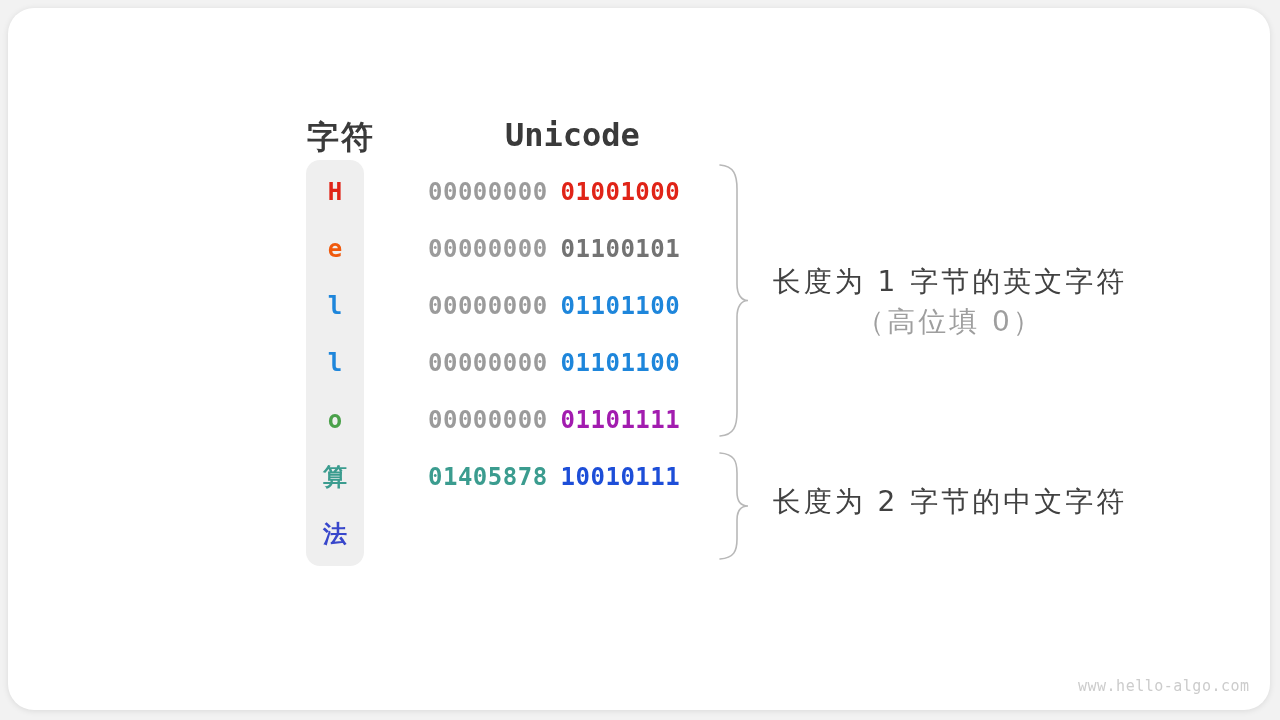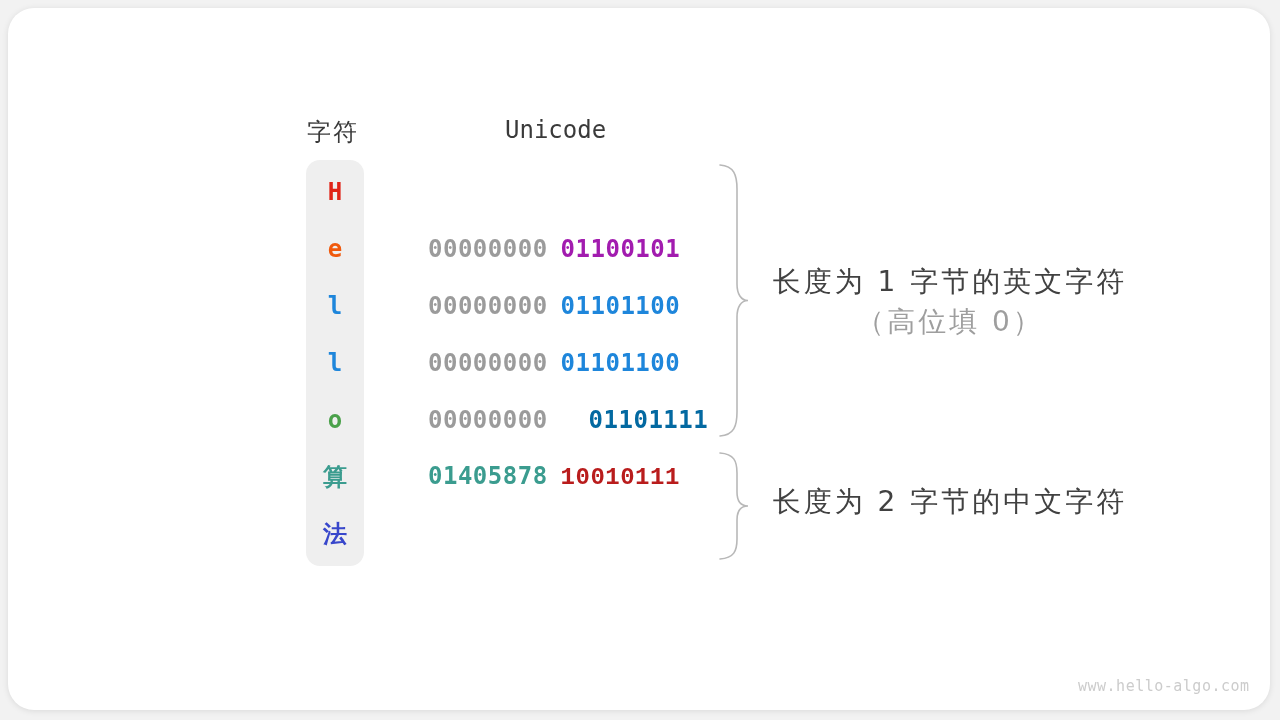--- a/index.html
+++ b/index.html
@@ -1,19 +1,19 @@
 <!DOCTYPE html>
 <html><head>
 <meta charset="utf-8">
 <style>
   html,body{margin:0;padding:0;width:1280px;height:720px;background:#f2f2f2;overflow:hidden;
     font-family:"DejaVu Sans","Liberation Sans",sans-serif;}
   .card{position:absolute;left:8px;top:8px;width:1262px;height:702px;background:#ffffff;
     border-radius:26px;box-shadow:0 1px 6px rgba(0,0,0,0.10);}
-  .hdr{position:absolute;font-weight:normal;font-size:24px;color:#3a3a3a;}
+  .hdr{position:absolute;font-weight:bold;font-size:32px;color:#3a3a3a;}
   .hdr-char{left:307px;top:116px;letter-spacing:2px;}
   .hdr-unicode{left:505px;top:116px;font-family:"DejaVu Sans Mono","Liberation Mono",monospace;}
   .char-col-bg{position:absolute;left:306px;top:160px;width:58px;height:406px;
     background:#efefef;border-radius:14px;}
   .rows{position:absolute;left:306px;top:163px;width:460px;}
   .row{display:flex;align-items:center;height:57px;}
   .char-cell{width:58px;text-align:center;font-weight:bold;font-size:24px;
     font-family:"DejaVu Sans Mono","Liberation Mono",sans-serif;}
   .octets{margin-left:64px;font-family:"DejaVu Sans Mono","Liberation Mono",monospace;
     font-weight:bold;font-size:24px;letter-spacing:0.5px;white-space:nowrap;}
@@ -31,45 +31,46 @@
 <div class="card"></div>
 
 <div class="hdr hdr-char">字符</div>
 <div class="hdr hdr-unicode">Unicode</div>
 
 <div class="char-col-bg"></div>
 
 <div class="rows">
   <div class="row">
     <span class="char-cell" style="color: rgb(224, 36, 24);">H</span>
+    <span class="octets"><span class="octet1" style="color: rgb(155, 155, 155);">00000000</span><span class="octet2" style="color: rgb(224, 36, 24);">01001000</span></span>
   </div>
 
   <div class="row">
     <span class="char-cell" style="color: rgb(240, 89, 12);">e</span>
-    <span class="octets"><span class="octet1" style="color: rgb(155, 155, 155);">00000000</span><span class="octet2" style="color: #a21caf; text-align: right;">01100101</span></span>
+    <span class="octets"><span class="octet1" style="color: rgb(155, 155, 155);">00000000</span><span class="octet2" style="color: #737373; text-align: right;">01100101</span></span>
   </div>
 
   <div class="row">
     <span class="char-cell" style="color: rgb(30, 134, 219);">l</span>
     <span class="octets"><span class="octet1" style="color: rgb(155, 155, 155);">00000000</span><span class="octet2" style="color: rgb(30, 134, 219);">01101100</span></span>
   </div>
 
   <div class="row">
     <span class="char-cell" style="color: rgb(30, 134, 219);">l</span>
     <span class="octets"><span class="octet1" style="color: rgb(155, 155, 155);">00000000</span><span class="octet2" style="color: rgb(30, 134, 219);">01101100</span></span>
   </div>
 
   <div class="row">
     <span class="char-cell" style="color: rgb(74, 161, 74);">o</span>
-    <span class="octets"><span class="octet1" style="color: rgb(155, 155, 155);">00000000</span><span class="octet2" style="color: #0369a1; margin-left: 28px;">01101111</span></span>
+    <span class="octets"><span class="octet1" style="color: rgb(155, 155, 155);">00000000</span><span class="octet2" style="color: #a21caf;">01101111</span></span>
   </div>
 
   <div class="row">
     <span class="char-cell" style="color: rgb(59, 156, 143);">算</span>
-    <span class="octets"><span class="octet1" style="color: rgb(59, 156, 143);">01405878</span><span class="octet2" style="color: #b91c1c; font-family: Liberation Mono, monospace;">10010111</span></span>
+    <span class="octets"><span class="octet1" style="color: rgb(59, 156, 143);">01405878</span><span class="octet2" style="color: #1d4ed8;">10010111</span></span>
   </div>
 
   <div class="row">
     <span class="char-cell" style="color: rgb(56, 71, 203);">法</span>
   </div>
 </div>
 
 <svg class="brace" style="left:716px;top:163px;" width="34" height="275" viewBox="0 0 34 275">
   <path d="M4,2 C18,3 21,12 21,26 L21,121 C21,131 25,137.5 32,137.5 C25,137.5 21,144 21,154 L21,249 C21,263 18,272 4,273" fill="none" stroke="#b8b8b8" stroke-width="1.6" stroke-linecap="round"></path>
 </svg>

